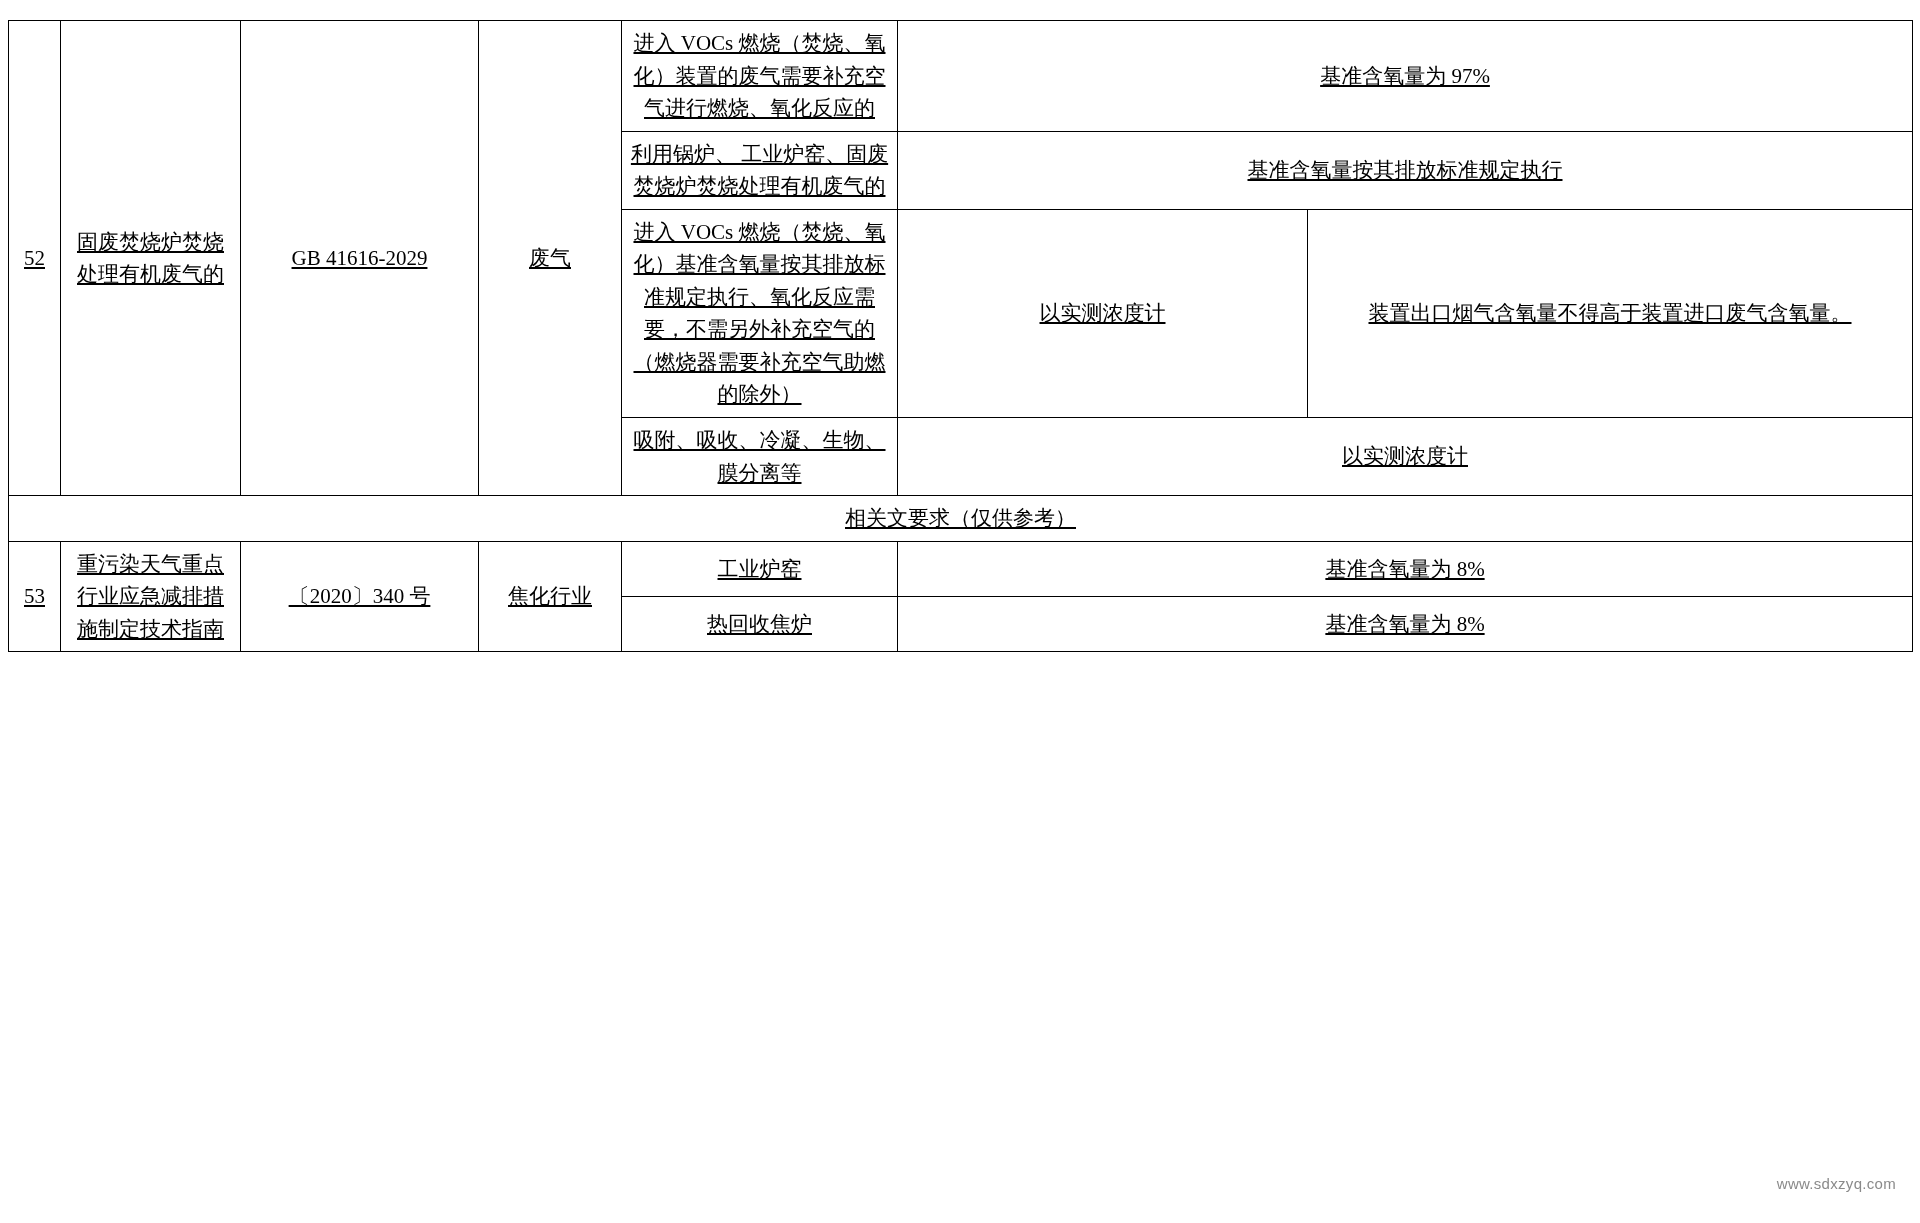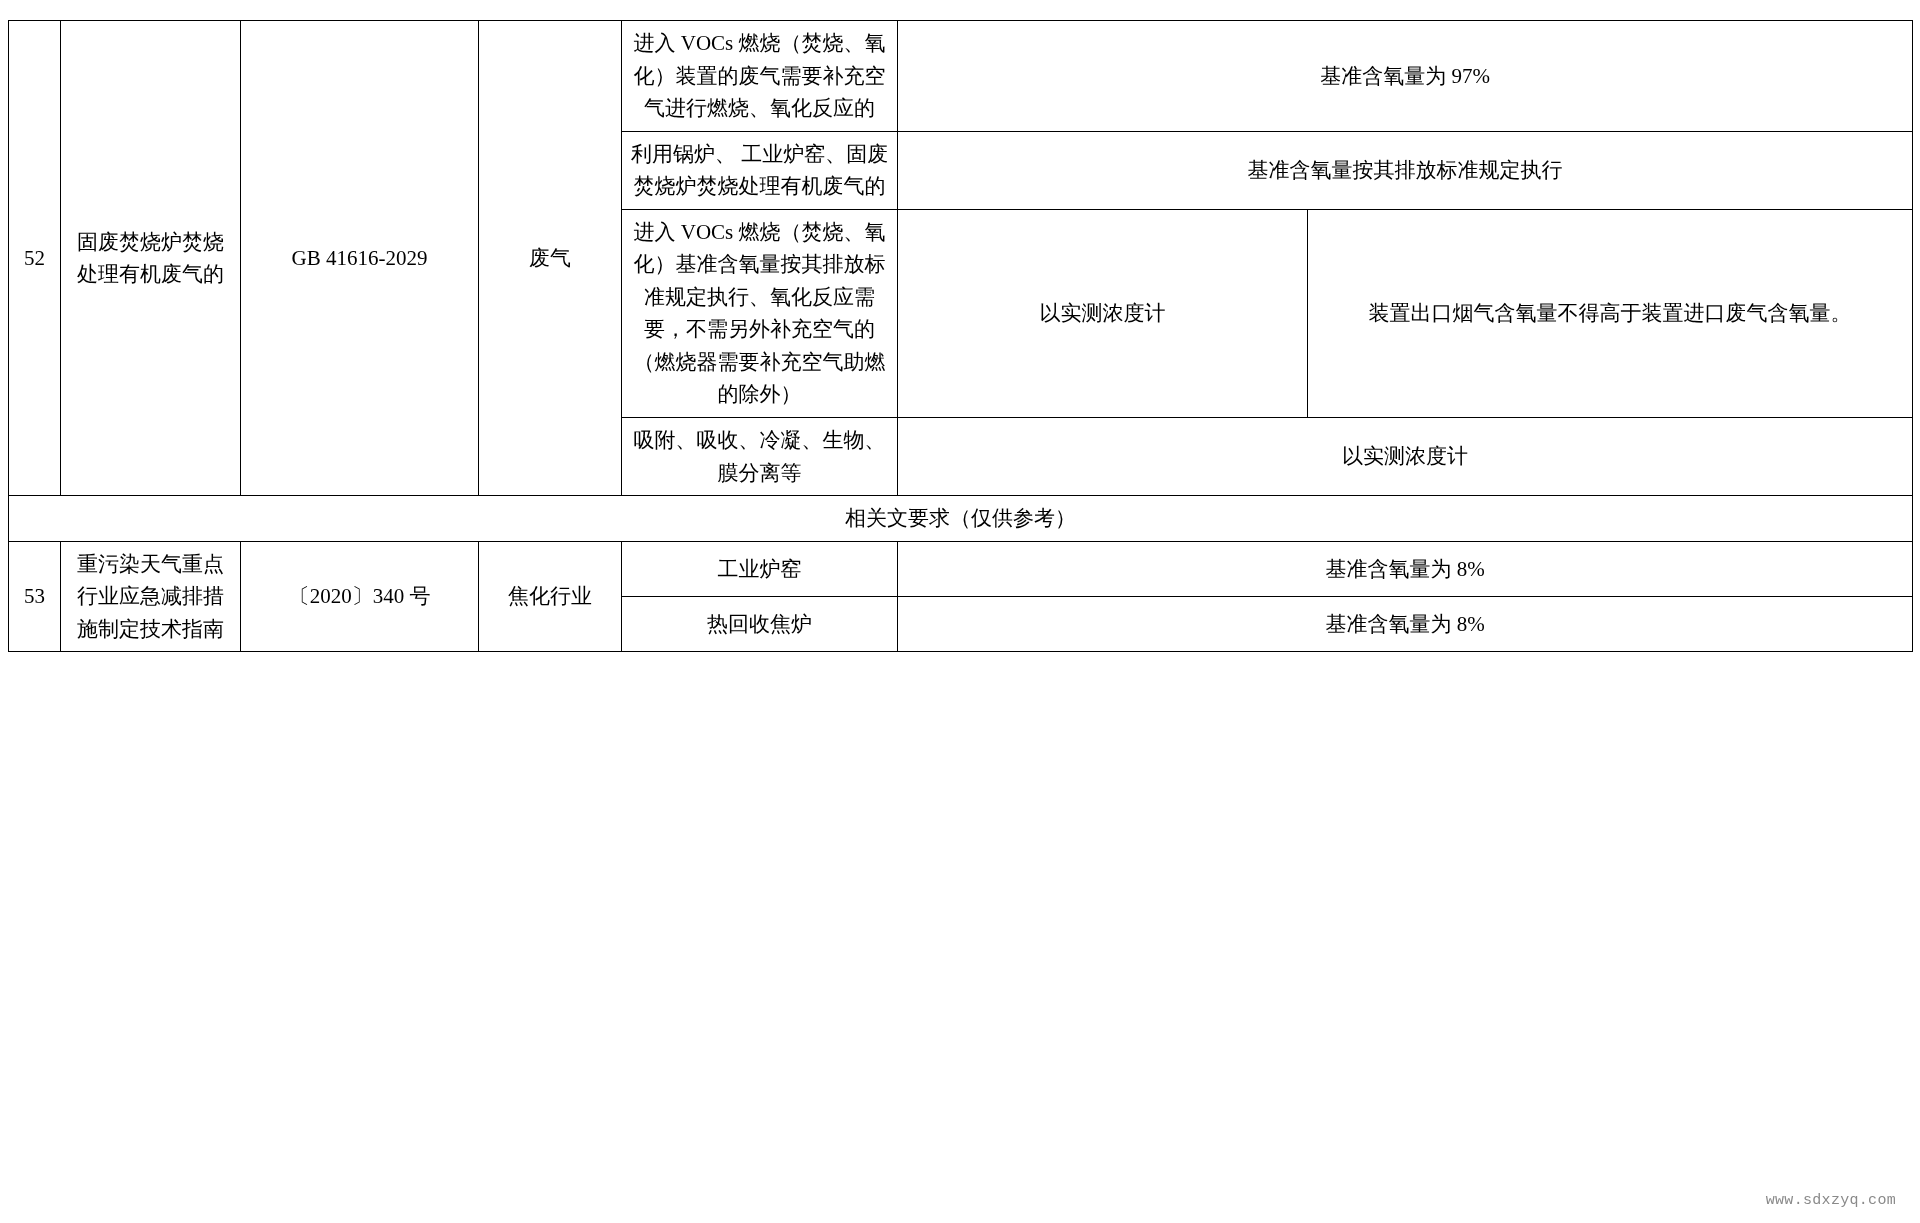--- a/index.html
+++ b/index.html
@@ -30,20 +30,21 @@
     table-layout: fixed;
   }
   table.doc-table td {
     border: 1px solid #000000;
     padding: 6px 8px;
     text-align: center;
     vertical-align: middle;
     font-size: 21px;
     line-height: 1.55;
     font-family: "Liberation Serif", "DejaVu Serif", serif;
+    text-decoration: underline;
   }
   td.num-cell {
     font-size: 21px;
   }
   td.name-cell {
     font-size: 21px;
     line-height: 1.6;
   }
   td.code-cell {
     font-size: 21px;
@@ -63,24 +64,24 @@
     text-align: center;
   }
   td.section-row {
     font-size: 21px;
     text-align: center;
     padding: 14px 8px;
   }
   .watermark {
     position: absolute;
     right: 24px;
-    bottom: 14px;
+    bottom: 31px;
     font-size: 15px;
     color: #8a8a8a;
-    font-family: Liberation Mono, monospace;
+    font-family: Liberation Sans, sans-serif;
     letter-spacing: 0.3px;
   }
 </style>
 </head>
 <body>
 
 <div class="page">
 
   <table class="doc-table">
     <colgroup>

